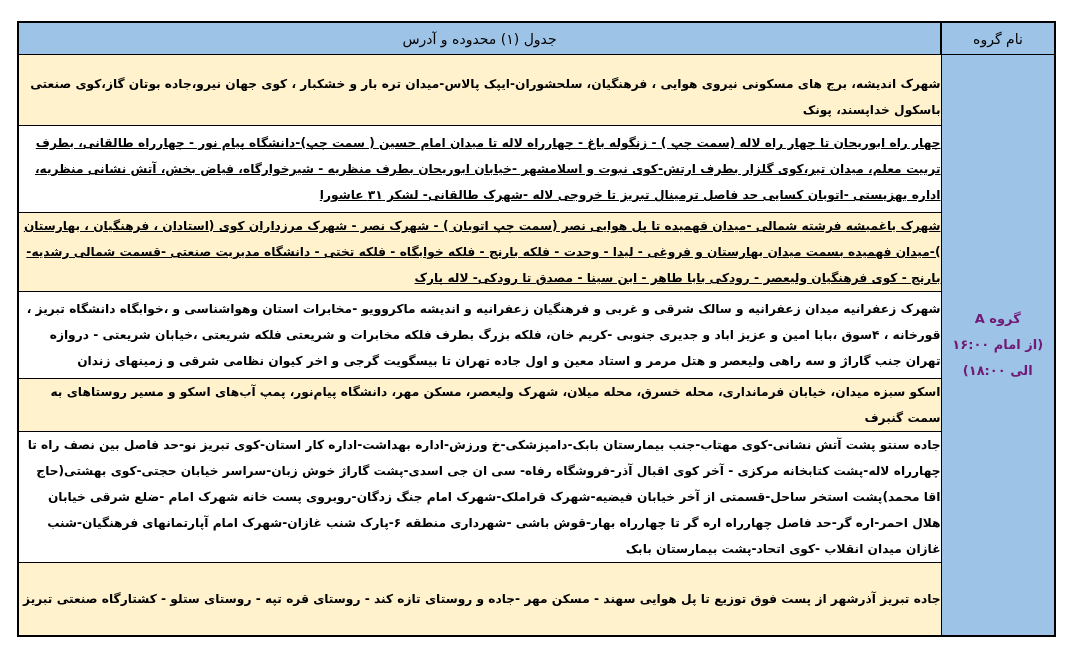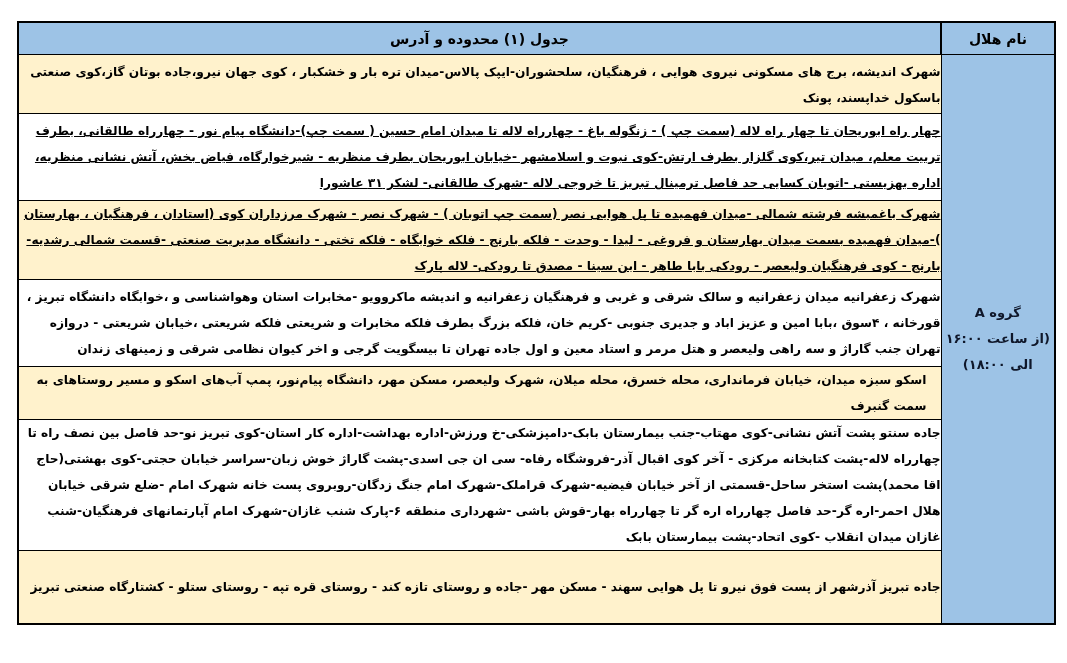--- a/index.html
+++ b/index.html
@@ -5,77 +5,77 @@
     html, body { margin: 0; padding: 0; background: #ffffff; }
     body { width: 1067px; height: 663px; position: relative; overflow: hidden;
            font-family: "DejaVu Sans", sans-serif; }
     table.zones {
       position: absolute; left: 17px; top: 21px; width: 1039px;
       border-collapse: collapse; direction: rtl; table-layout: fixed;
       border: 2px solid #000;
     }
     table.zones th, table.zones td { border: 1px solid #000; padding: 0; }
     th.hdr {
-      background: #9dc3e6; height: 31px; font-size: 14px; font-weight: bold;
+      background: #9dc3e6; height: 31px; font-size: 14px; font-weight: normal;
       color: #000; text-align: center; vertical-align: middle;
       border-bottom: 2px solid #000;
     }
     th.hdr.group { width: 112px; border-left: 2px solid #000; }
     td.group-cell {
       background: #9dc3e6; text-align: center; vertical-align: middle;
-      font-size: 13px; font-weight: bold; line-height: 26px; color: #0f172a;
+      font-size: 13px; font-weight: bold; line-height: 26px; color: #701a75;
       border-left: 2px solid #000;
     }
     td.addr {
       font-size: 12.2px; font-weight: bold; color: #000; line-height: 26px;
       text-align: right; padding: 3px 6px 3px 4px; vertical-align: middle;
       letter-spacing: -0.2px;
     }
     td.addr.yellow { background: #fff2cc; }
     td.addr.white { background: #ffffff; }
-    tr.r1 td.addr { height: 54px; vertical-align: top; padding-top: 4px; }
+    tr.r1 td.addr { height: 54px; vertical-align: top; padding-top: 16px; }
     tr.r2 td.addr { height: 86px; text-decoration: underline; }
     tr.r3 td.addr { height: 77px; text-decoration: underline; }
     tr.r4 td.addr { height: 86px; }
-    tr.r5 td.addr { height: 49px; padding-right: 14px; }
+    tr.r5 td.addr { height: 49px; }
     tr.r6 td.addr { height: 122px; margin-left: 44px; }
     tr.r7 td.addr { height: 72px; }
     .grp-line { display: block; }
   </style>
 </head>
 <body>
 
 <table class="zones">
   <thead>
     <tr>
-      <th class="hdr group">نام هلال</th>
+      <th class="hdr group">نام گروه</th>
       <th class="hdr">جدول (۱) محدوده و آدرس</th>
     </tr>
   </thead>
   <tbody>
     <tr class="r1">
       <td class="group-cell" rowspan="7">
         <span class="grp-line">گروه A</span>
-        <span class="grp-line">(از ساعت ۱۶:۰۰</span>
+        <span class="grp-line">(از امام ۱۶:۰۰</span>
         <span class="grp-line">الی ۱۸:۰۰)</span>
       </td>
       <td class="addr yellow">شهرک اندیشه، برج های مسکونی نیروی هوایی ، فرهنگیان، سلحشوران-ایپک پالاس-میدان تره بار و خشکبار ، کوی جهان نیرو،جاده بوتان گاز،کوی صنعتی  باسکول خداپسند، پونک</td>
     </tr>
     <tr class="r2">
       <td class="addr white">چهار راه ابوریحان تا چهار راه لاله (سمت چپ ) - زنگوله باغ - چهارراه لاله تا میدان امام حسین ( سمت چپ)-دانشگاه پیام نور - چهارراه طالقانی، بطرف تربیت معلم، میدان تیر،کوی گلزار بطرف ارتش-کوی نبوت و اسلامشهر -خیابان ابوریحان بطرف منظریه - شیرخوارگاه، فیاض بخش، آتش نشانی منظریه، اداره بهزیستی -اتوبان کسایی حد فاصل ترمینال تبریز تا خروجی لاله -شهرک طالقانی- لشکر ۳۱ عاشورا</td>
     </tr>
     <tr class="r3">
       <td class="addr yellow">شهرک باغمیشه فرشته شمالی -میدان فهمیده تا پل هوایی نصر (سمت چپ اتوبان ) - شهرک نصر - شهرک مرزداران کوی (استادان ، فرهنگیان ، بهارستان )-میدان فهمیده بسمت میدان بهارستان و فروغی - لیدا - وحدت - فلکه بارنج - فلکه خوابگاه - فلکه تختی - دانشگاه مدیریت صنعتی -قسمت شمالی رشدیه-بارنج - کوی فرهنگیان ولیعصر - رودکی بابا طاهر - ابن سینا - مصدق تا رودکی- لاله پارک</td>
     </tr>
     <tr class="r4">
       <td class="addr white">شهرک زعفرانیه میدان زعفرانیه و سالک شرقی و غربی و فرهنگیان زعفرانیه و اندیشه ماکروویو  -مخابرات استان وهواشناسی و ،خوابگاه دانشگاه تبریز ، قورخانه ، ۴سوق ،بابا امین و عزیز اباد و جدیری جنوبی -کریم خان، فلکه بزرگ بطرف فلکه مخابرات و شریعتی فلکه شریعتی ،خیابان شریعتی -  دروازه تهران جنب گاراژ و سه راهی ولیعصر و هتل مرمر و استاد معین و اول جاده تهران تا بیسگویت گرجی و اخر کیوان نظامی شرقی و زمینهای زندان</td>
     </tr>
     <tr class="r5">
       <td class="addr yellow">اسکو سبزه میدان، خیابان فرمانداری، محله خسرق، محله میلان، شهرک ولیعصر، مسکن مهر، دانشگاه پیام‌نور، پمپ آب‌های اسکو و مسیر روستاهای به سمت گنبرف</td>
     </tr>
     <tr class="r6">
       <td class="addr white">جاده سنتو پشت آتش نشانی-کوی مهتاب-جنب بیمارستان بابک-دامپزشکی-خ ورزش-اداره بهداشت-اداره کار استان-کوی تبریز نو-حد فاصل بین نصف راه تا چهارراه لاله-پشت کتابخانه مرکزی - آخر کوی اقبال آذر-فروشگاه رفاه- سی ان جی اسدی-پشت گاراژ خوش زبان-سراسر خیابان حجتی-کوی بهشتی(حاج اقا محمد)پشت استخر ساحل-قسمتی از آخر خیابان فیضیه-شهرک قراملک-شهرک امام جنگ زدگان-روبروی پست خانه شهرک امام -ضلع شرقی خیابان هلال احمر-اره گر-حد فاصل چهارراه اره گر تا چهارراه بهار-قوش باشی -شهرداری منطقه ۶-پارک شنب غازان-شهرک امام آپارتمانهای فرهنگیان-شنب غازان میدان انقلاب -کوی اتحاد-پشت بیمارستان بابک</td>
     </tr>
     <tr class="r7">
-      <td class="addr yellow">جاده تبریز آذرشهر از پست فوق نیرو تا پل هوایی سهند - مسکن مهر -جاده  و روستای تازه کند - روستای قره تپه - روستای ستلو - کشتارگاه صنعتی تبریز</td>
+      <td class="addr yellow">جاده تبریز آذرشهر از پست فوق توزیع تا پل هوایی سهند - مسکن مهر -جاده  و روستای تازه کند - روستای قره تپه - روستای ستلو - کشتارگاه صنعتی تبریز</td>
     </tr>
   </tbody>
 </table>
 
 </body></html>

